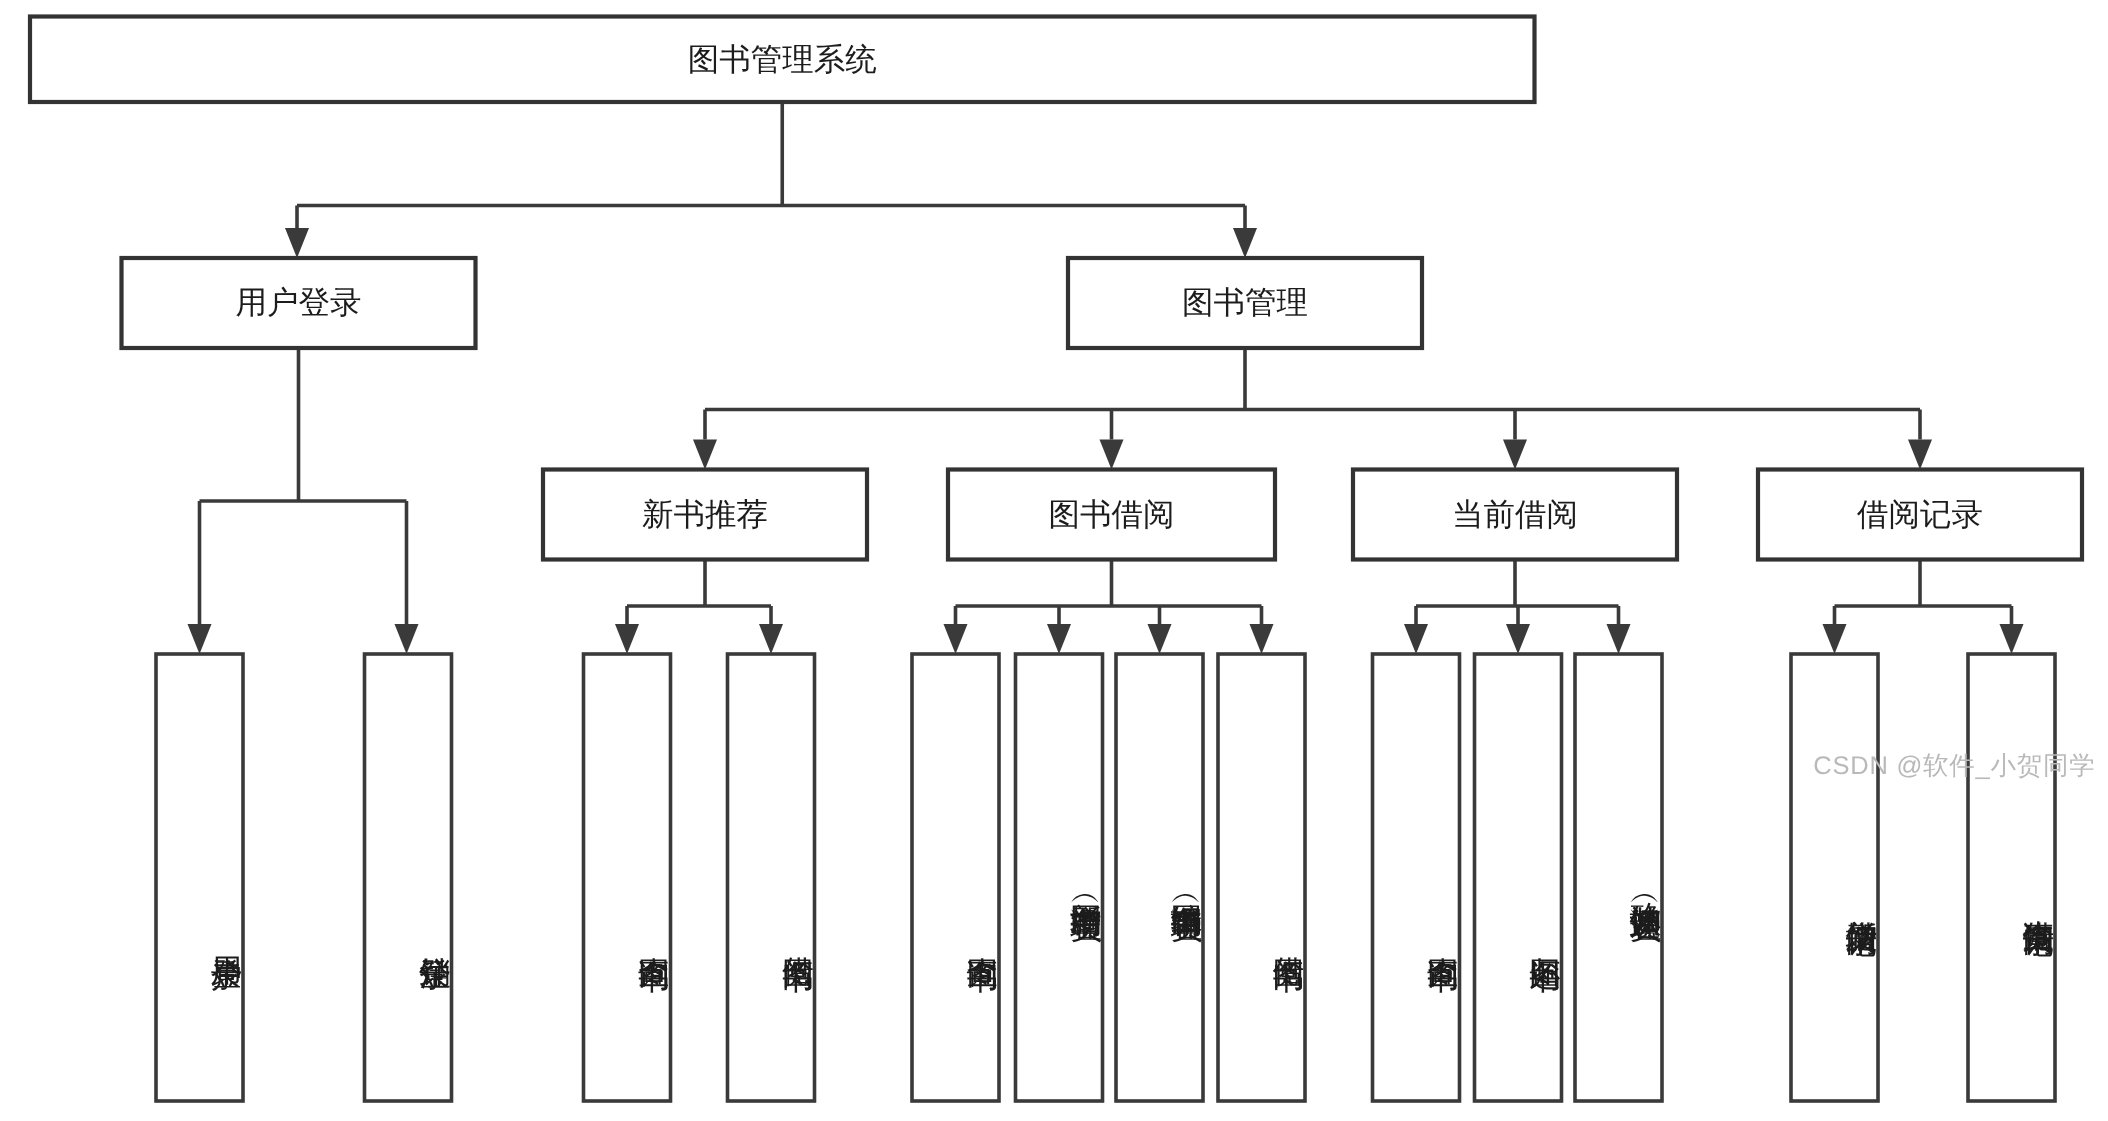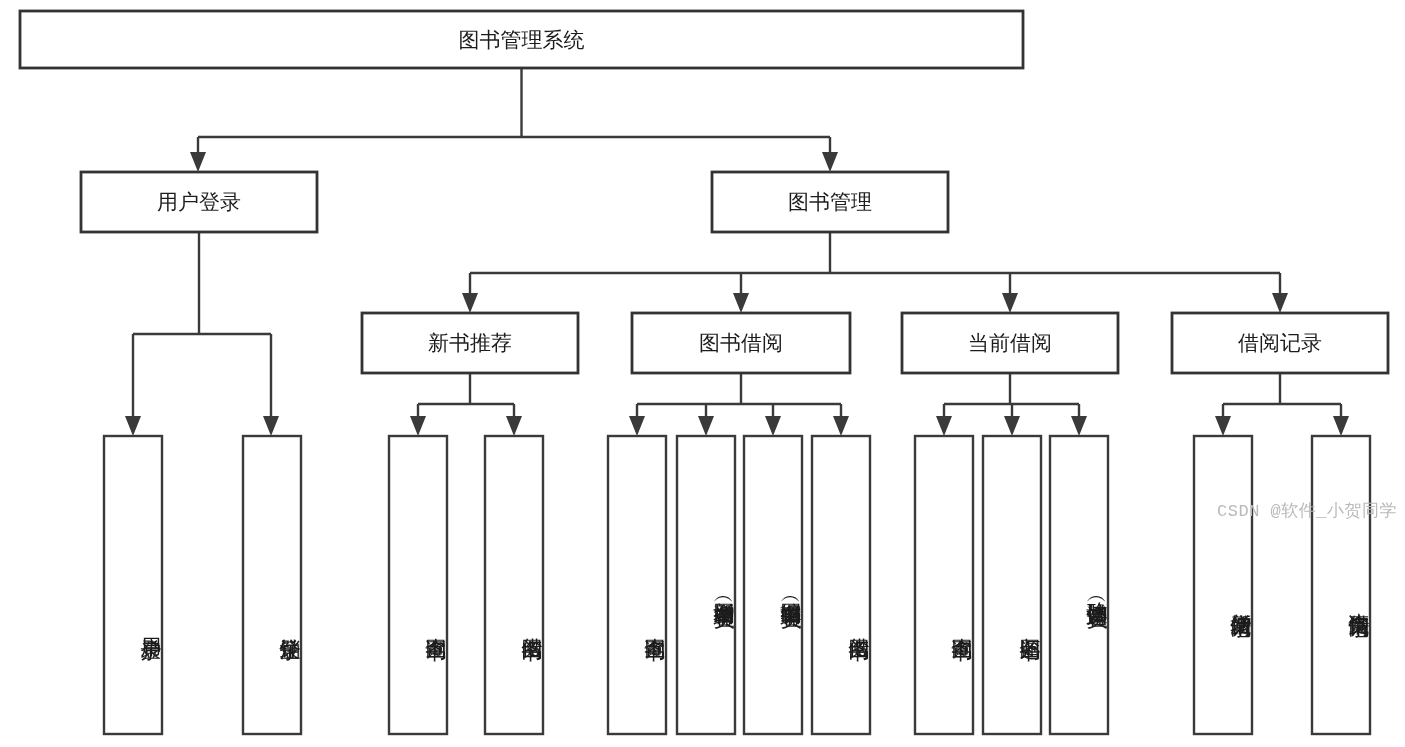--- a/index.html
+++ b/index.html
@@ -67,21 +67,21 @@
     line-height: 1.05;
     color: #1c1c1c;
     letter-spacing: 1px;
     white-space: nowrap;
     pointer-events: none;
   }
   .watermark {
     position: absolute;
     right: 8px;
     bottom: 4px;
-    font-family: Liberation Mono, monospace;
+    font-family: Liberation Sans, sans-serif;
     font-size: 17px;
     color: #b9b9b9;
     letter-spacing: 0.5px;
     white-space: nowrap;
   }
 </style>
 </head>
 <body>
 
 <div id="diagram-root">

